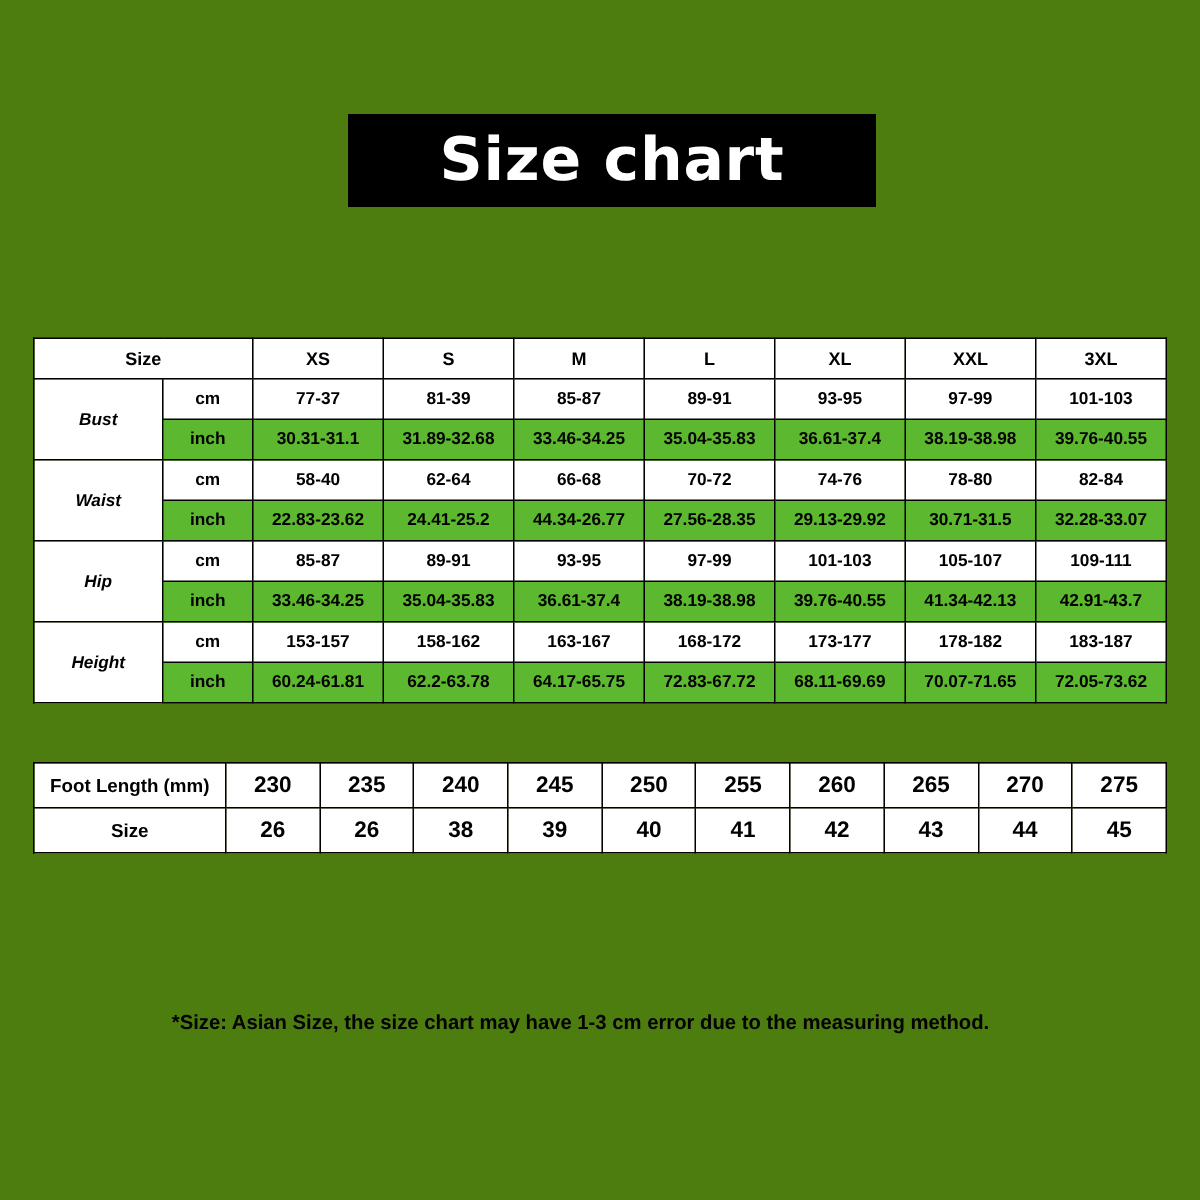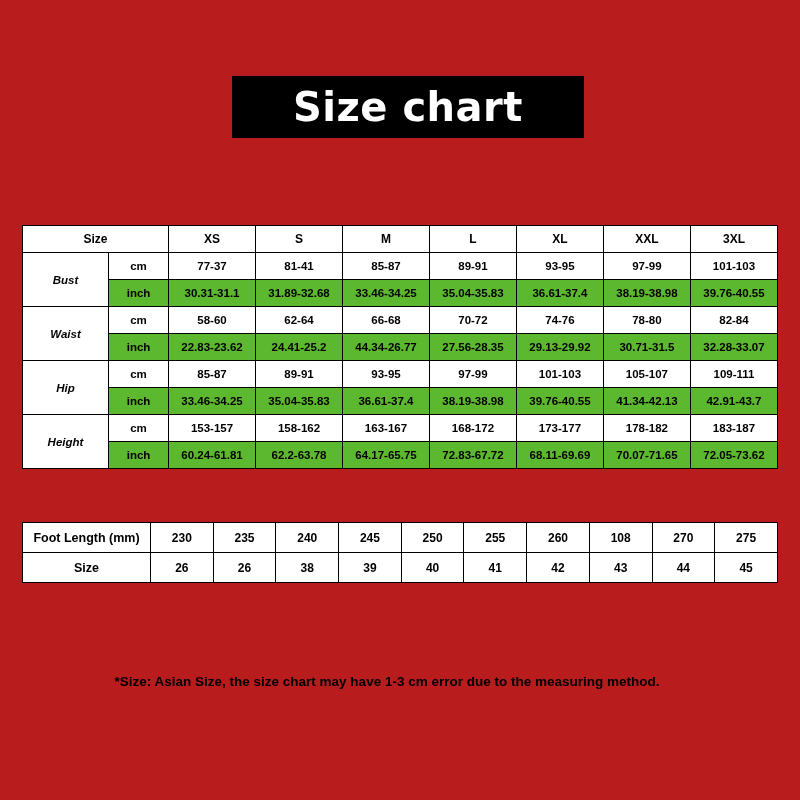--- a/index.html
+++ b/index.html
@@ -8,21 +8,21 @@
     padding: 0;
     width: 800px;
     height: 800px;
     background: #ffffff;
     font-family: "Liberation Sans", sans-serif;
   }
   #page {
     position: relative;
     width: 800px;
     height: 800px;
-    background: #b91c1c;
+    background: #4d7c0f;
     overflow: hidden;
   }
 
   
   .title-banner {
     position: absolute;
     left: 232px;
     top: 76px;
     width: 352px;
     height: 62px;
@@ -85,27 +85,26 @@
   .foot-table-wrap {
     position: absolute;
     left: 22px;
     top: 508px;
     width: 756px;
   }
   table.foot {
     border-collapse: collapse;
     width: 100%;
     table-layout: fixed;
-    margin-top: 14px;
   }
   table.foot td {
     border: 1.5px solid #000000;
     text-align: center;
     vertical-align: middle;
-    font-size: 12px;
+    font-size: 15px;
     font-weight: bold;
     color: #000000;
     height: 30px;
     background: #ffffff;
   }
   table.foot td.footlabel {
     width: 128px;
     font-size: 12.5px;
   }
 
@@ -156,42 +155,42 @@
           <th class="hdr">XXL</th>
           <th class="hdr">3XL</th>
         </tr>
       </thead>
       <tbody>
 
         <tr>
           <td class="rowlabel" rowspan="2">Bust</td>
           <td class="unit">cm</td>
           <td>77-37</td>
-          <td>81-41</td>
+          <td>81-39</td>
           <td>85-87</td>
           <td>89-91</td>
           <td>93-95</td>
           <td>97-99</td>
           <td>101-103</td>
         </tr>
         <tr class="green">
           <td class="unit">inch</td>
           <td>30.31-31.1</td>
           <td>31.89-32.68</td>
           <td>33.46-34.25</td>
           <td>35.04-35.83</td>
           <td>36.61-37.4</td>
           <td>38.19-38.98</td>
           <td>39.76-40.55</td>
         </tr>
 
         <tr>
           <td class="rowlabel" rowspan="2">Waist</td>
           <td class="unit">cm</td>
-          <td>58-60</td>
+          <td>58-40</td>
           <td>62-64</td>
           <td>66-68</td>
           <td>70-72</td>
           <td>74-76</td>
           <td>78-80</td>
           <td>82-84</td>
         </tr>
         <tr class="green">
           <td class="unit">inch</td>
           <td>22.83-23.62</td>
@@ -268,21 +267,21 @@
       <tbody>
         <tr>
           <td class="footlabel">Foot Length (mm)</td>
           <td>230</td>
           <td>235</td>
           <td>240</td>
           <td>245</td>
           <td>250</td>
           <td>255</td>
           <td>260</td>
-          <td>108</td>
+          <td>265</td>
           <td>270</td>
           <td>275</td>
         </tr>
         <tr>
           <td class="footlabel">Size</td>
           <td>26</td>
           <td>26</td>
           <td>38</td>
           <td>39</td>
           <td>40</td>

